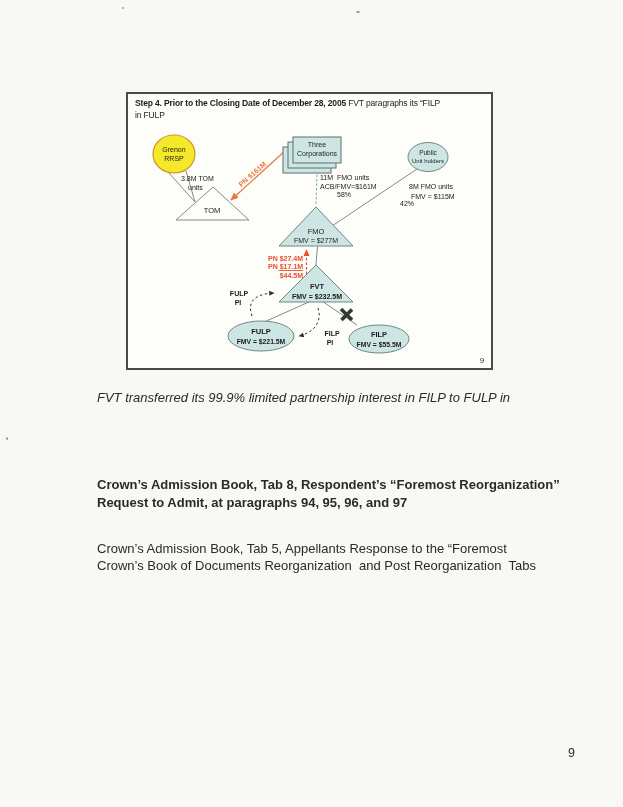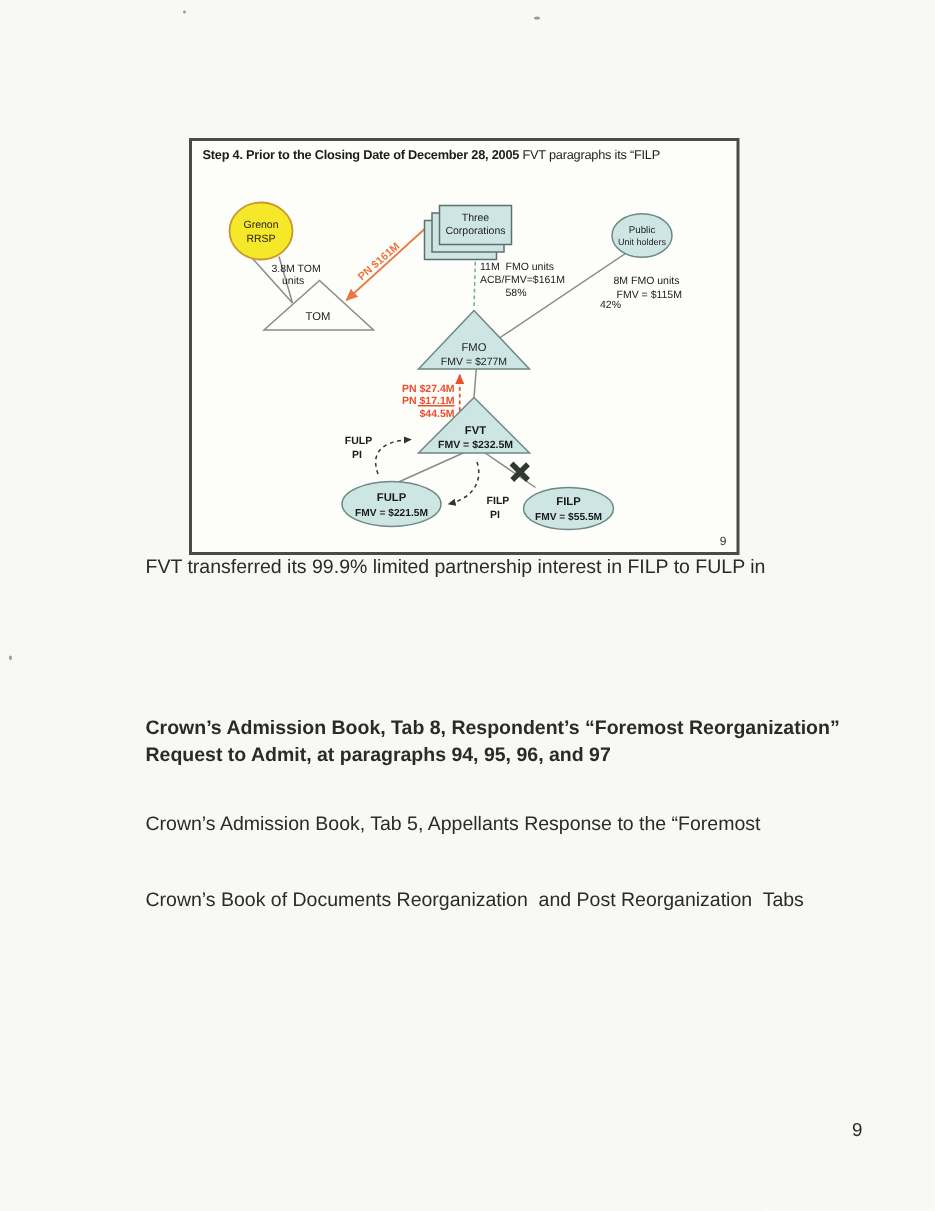--- a/index.html
+++ b/index.html
@@ -22,24 +22,24 @@
     color:#1c1c1c; white-space:nowrap;
   }
   .slide-header .b { font-weight:bold; }
   .diagram-svg { position:absolute; left:-2px; top:-2px; }
 
   
   .para {
     position:absolute; left:97px;
     font-size:13px; line-height:17.5px; color:#2a2a2a; white-space:nowrap;
   }
-  .p1 { top:369px; }
+  .p1 { top:389px;font-style:italic; }
   .p2 { top:476px;font-weight:bold; }
   .p3 { top:540px; }
-  .p4 { top:591px;text-align:center; }
+  .p4 { top:557px;text-align:center; }
   .page-number {
     position:absolute; left:568px; top:746px;
     font-size:12.5px; color:#2a2a2a;
   }
 </style>
 </head>
 <body>
 
 <div class="page">
 
@@ -120,20 +120,21 @@
       <text x="113" y="204" font-size="7" font-weight="bold" text-anchor="middle" fill="#1a1a1a">FULP</text>
       <text x="112" y="213" font-size="7" font-weight="bold" text-anchor="middle" fill="#1a1a1a">PI</text>
       <text x="206" y="244" font-size="7" font-weight="bold" text-anchor="middle" fill="#1a1a1a">FILP</text>
       <text x="204" y="253" font-size="7" font-weight="bold" text-anchor="middle" fill="#1a1a1a">PI</text>
 
       <text x="356" y="271" font-size="8" text-anchor="middle" fill="#333">9</text>
     </svg>
 
     <div class="slide-header">
       <div><span class="b">Step 4. Prior to the Closing Date of December 28, 2005</span><span> FVT paragraphs its “FILP</span></div>
+      <div>in FULP</div>
     </div>
   </div>
 
   <div class="para p1">
     <div>FVT transferred its 99.9% limited partnership interest in FILP to FULP in</div>
   </div>
 
   <div class="para p2">
     <div>Crown’s Admission Book, Tab 8, Respondent’s “Foremost Reorganization”</div>
     <div>Request to Admit, at paragraphs 94, 95, 96, and 97</div>

